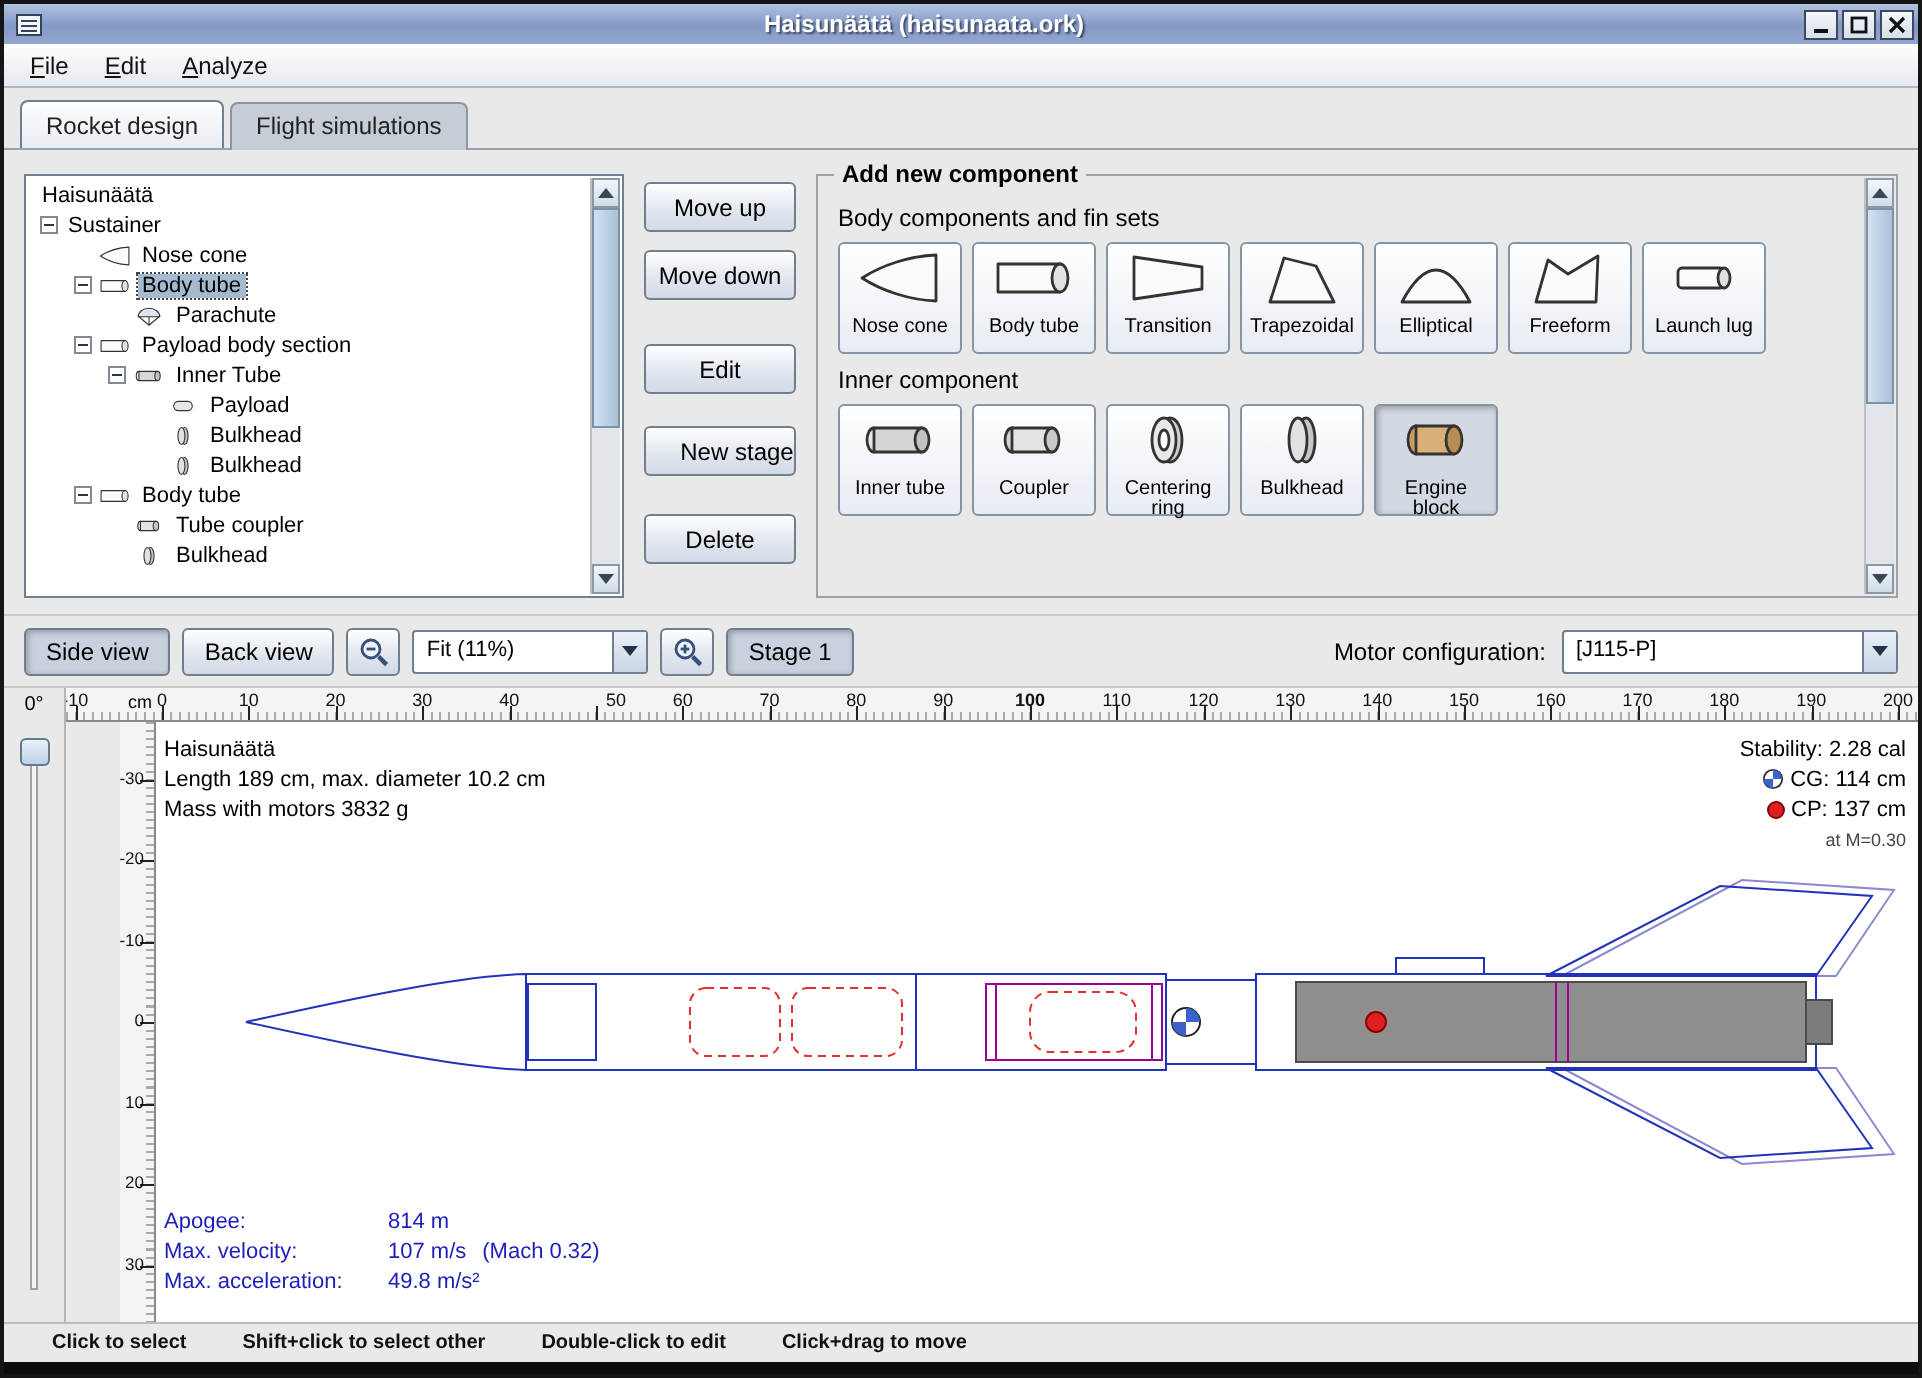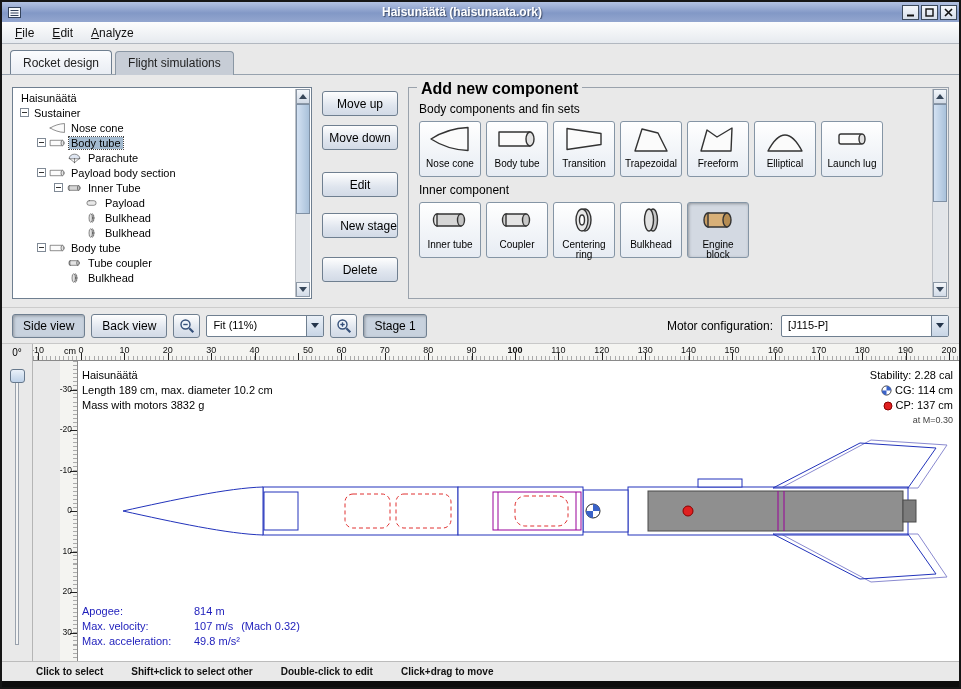--- a/index.html
+++ b/index.html
@@ -37,21 +37,21 @@
   .exp-blank { width:13px; flex:0 0 13px; }
   .tree-icon { width:17px; height:12px; flex:0 0 17px; margin-right:3px; display:inline-flex; align-items:center; }
   .tree-label { padding:0 2px; }
   .tree-label.selected { background:#a3bacf; outline:1px dotted #444; }
 
   .action-col { width:76px; flex:0 0 76px; display:flex; flex-direction:column; }
   .action-btn { height:25px; font-size:12px; font-family:"Liberation Sans",sans-serif;
                 background:linear-gradient(#fefefe,#dfe5ee 60%,#d2dae6); border:1px solid #6f7f90; border-radius:3px; color:#000; }
 
   .add-wrap { flex:1; border:1px solid #9aa2ac; position:relative; padding:12px 22px 4px 10px; background:#e9e9e9; }
-  .group-title { position:absolute; top:-8px; left:8px; background:#e9e9e9; padding:0 4px; font-weight:bold; font-size:16px; }
+  .group-title { position:absolute; top:-8px; left:8px; background:#e9e9e9; padding:0 4px; font-weight:bold; font-size:12px; }
   .comp-group-label { font-size:12px; margin:2px 0 5px; }
   .comp-row { display:flex; gap:5px; margin-bottom:6px; }
   .comp-btn { width:62px; height:56px; background:linear-gradient(#ffffff,#e7ecf3); border:1px solid #8595a5; border-radius:3px;
               display:flex; flex-direction:column; align-items:center; padding-top:2px; font-family:"Liberation Sans",sans-serif; }
   .comp-btn.pressed { background:#d3d9e2; box-shadow:inset 1px 1px 3px rgba(0,0,0,.3); }
   .comp-label { font-size:10px; line-height:10px; margin-top:2px; text-align:center; padding:0 2px; color:#000; }
 
   
   .scrollbar { position:absolute; top:1px; right:1px; bottom:1px; width:15px; background:#e2e5e9;
                border-left:1px solid #bcc0c6; display:flex; flex-direction:column; }
@@ -109,21 +109,21 @@
   .stability { position:absolute; right:6px; top:7px; text-align:right; font-size:11px; line-height:15px; color:#000; }
   .st-row svg { vertical-align:-2px; margin-right:3px; }
   .st-note { font-size:9px; color:#444; }
   .flight-info { position:absolute; left:4px; bottom:12px; font-size:11px; line-height:15px; color:#1d1dbb; }
   .flight-row { display:flex; }
   .fl-label { width:112px; }
   .fl-note { margin-left:8px; }
 
   
   .statusbar { height:20px; flex:0 0 20px; border-top:1px solid #bcbcbc; background:#e9e9e9;
-               display:flex; align-items:center; padding-left:34px; gap:28px;text-align:center; }
+               display:flex; align-items:center; padding-left:24px; gap:28px;text-align:center; }
   .hint { font-size:10px; font-weight:bold; color:#111; }
   .bottom-strip { height:6px; flex:0 0 6px; background:#0d0d0d; }
 </style>
 </head>
 <body>
 
 <div class="window">
 
   <div class="titlebar">
     <span class="tb-icon">
@@ -388,32 +388,32 @@
               <span class="comp-icon"><svg width="44" height="30" viewBox="0 0 44 30">
                   <g stroke="#333" stroke-width="1.4" fill="#fbfbfb" stroke-linejoin="round" stroke-linecap="round">
                     <path d="M6,27 L13,5 L29,9 L38,27 Z"></path>
                   </g>
                 </svg></span>
               <span class="comp-label">Trapezoidal</span>
             </button>
             <button class="comp-btn">
               <span class="comp-icon"><svg width="44" height="30" viewBox="0 0 44 30">
                   <g stroke="#333" stroke-width="1.4" fill="#fbfbfb" stroke-linejoin="round" stroke-linecap="round">
+                    <path d="M5,27 Q22,-5 39,27 Z"></path>
+                  </g>
+                </svg></span>
+              <span class="comp-label">Elliptical</span>
+            </button>
+            <button class="comp-btn">
+              <span class="comp-icon"><svg width="44" height="30" viewBox="0 0 44 30">
+                  <g stroke="#333" stroke-width="1.4" fill="#fbfbfb" stroke-linejoin="round" stroke-linecap="round">
                     <path d="M5,27 L11,6 L21,13 L36,4 L35,27 Z"></path>
                   </g>
                 </svg></span>
               <span class="comp-label">Freeform</span>
-            </button>
-            <button class="comp-btn">
-              <span class="comp-icon"><svg width="44" height="30" viewBox="0 0 44 30">
-                  <g stroke="#333" stroke-width="1.4" fill="#fbfbfb" stroke-linejoin="round" stroke-linecap="round">
-                    <path d="M5,27 Q22,-5 39,27 Z"></path>
-                  </g>
-                </svg></span>
-              <span class="comp-label">Elliptical</span>
             </button>
             <button class="comp-btn">
               <span class="comp-icon"><svg width="44" height="30" viewBox="0 0 44 30">
                   <g stroke="#333" stroke-width="1.4" fill="#fbfbfb" stroke-linejoin="round" stroke-linecap="round">
                     <rect x="9" y="10" width="23" height="10" rx="2"></rect>
                     <ellipse cx="32" cy="15" rx="3" ry="5" fill="#e0e0e0"></ellipse>
                   </g>
                 </svg></span>
               <span class="comp-label">Launch lug</span>
             </button>

